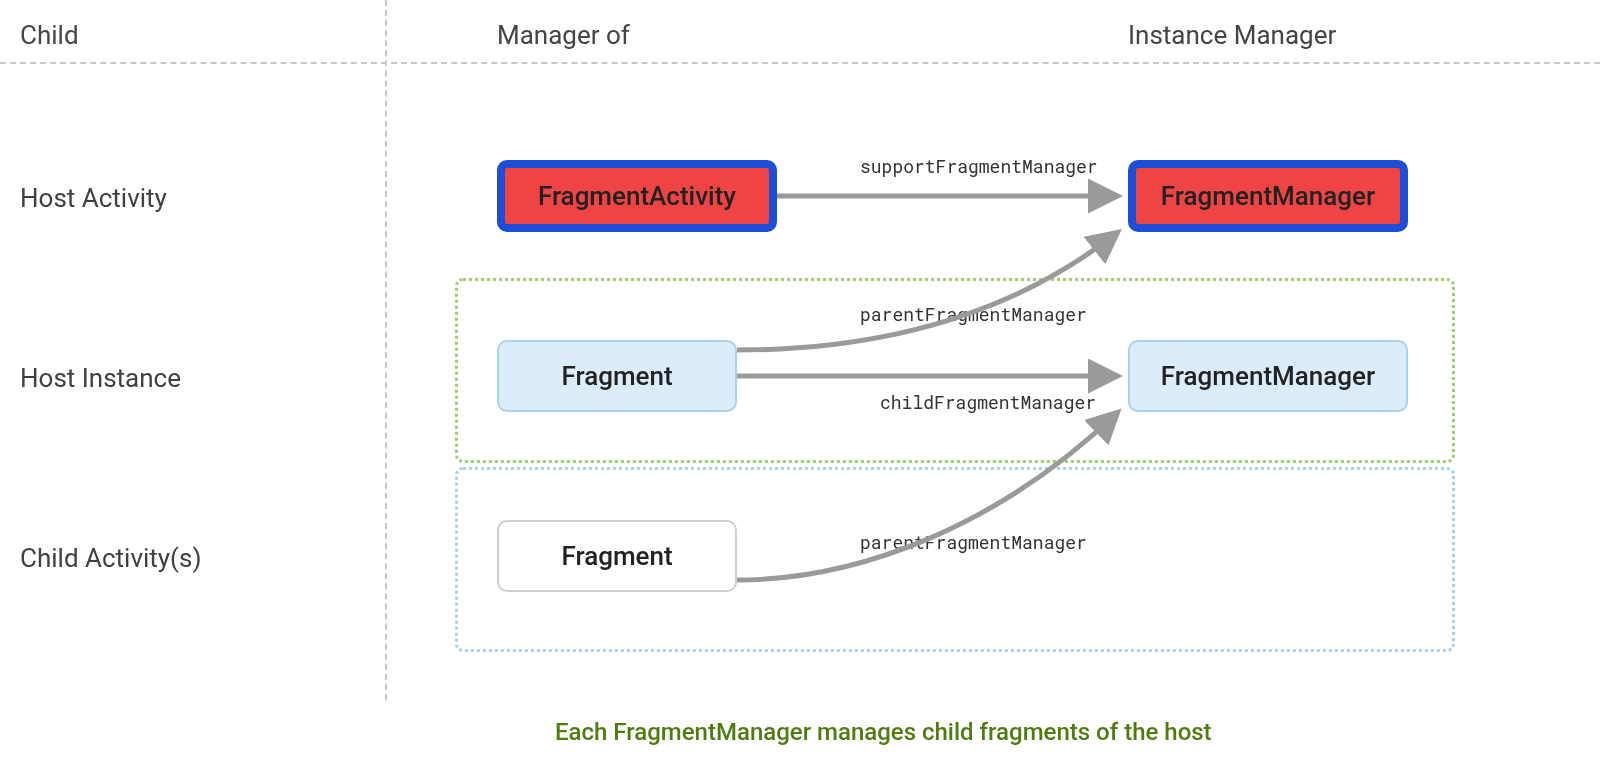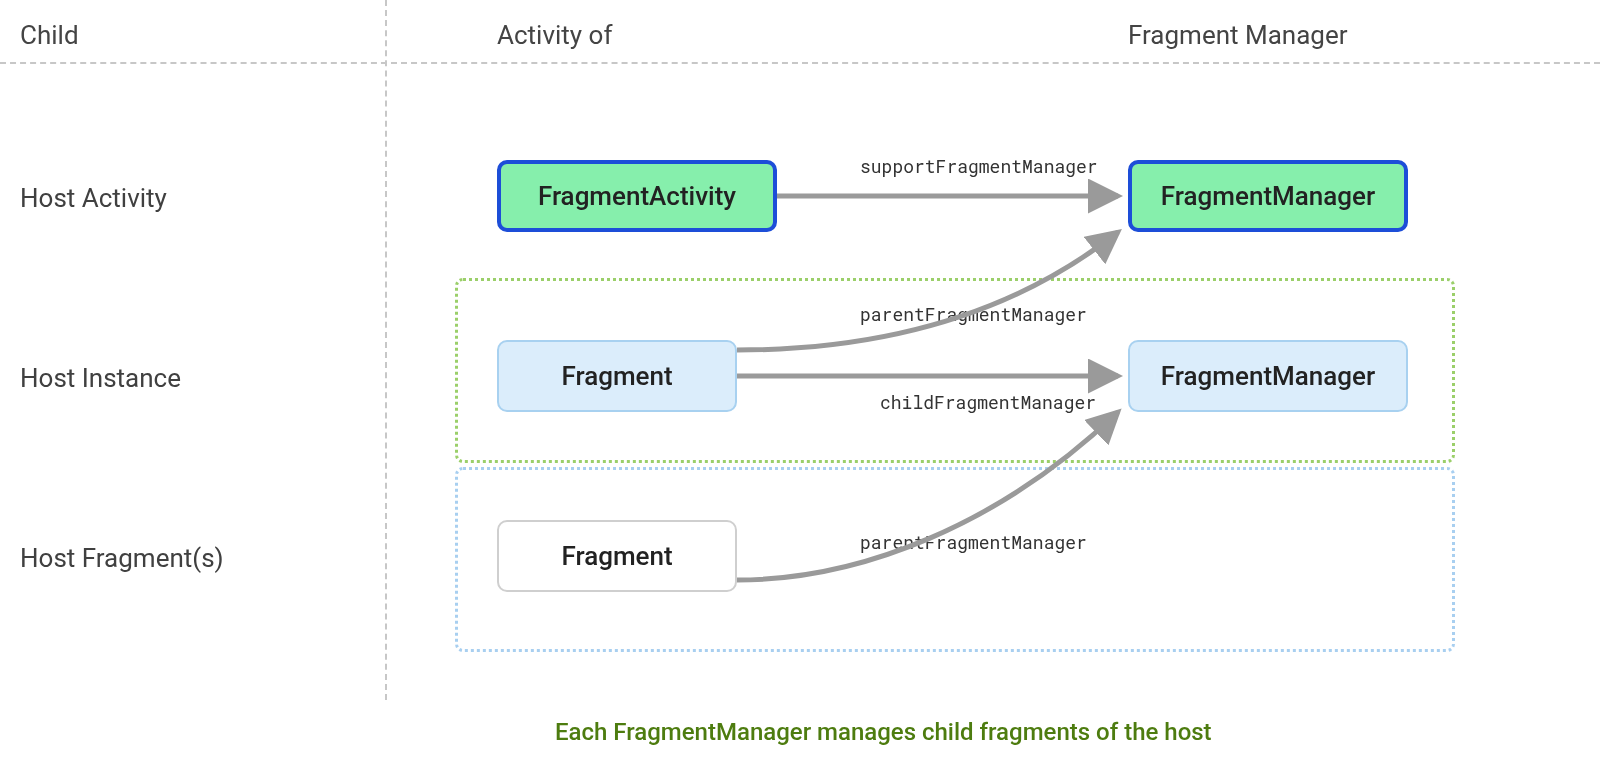--- a/index.html
+++ b/index.html
@@ -50,22 +50,22 @@
     position: absolute;
     display: flex;
     align-items: center;
     justify-content: center;
     font-size: 26px;
     font-weight: 500;
     border-radius: 10px;
     height: 72px;
   }
   .box.green {
-    background: #86efac;
-    border: 4px solid #1d4ed8;
+    background: #ef4444;
+    border: 8px solid #1d4ed8;
     color: #222;
   }
   .box.blue {
     background: #dbedfb;
     border: 2px solid #a8d1f0;
     color: #222;
   }
   .box.white {
     background: #ffffff;
     border: 2px solid #cfcfcf;
@@ -103,26 +103,26 @@
     pointer-events: none;
   }
 </style>
 </head>
 <body>
 
 <div class="header-divider-h"></div>
 <div class="header-divider-v"></div>
 
 <div class="hdr" style="left:20px;">Child</div>
-<div class="hdr" style="left:497px;">Activity of</div>
-<div class="hdr" style="left:1128px;">Fragment Manager</div>
+<div class="hdr" style="left:497px;">Manager of</div>
+<div class="hdr" style="left:1128px;">Instance Manager</div>
 
 <div class="rowlabel" style="top:183px;">Host Activity</div>
 <div class="rowlabel" style="top:363px;">Host Instance</div>
-<div class="rowlabel" style="top:543px;">Host Fragment(s)</div>
+<div class="rowlabel" style="top:543px;">Child Activity(s)</div>
 
 <div class="dotted green" style="left:455px; top:278px; width:1000px; height:185px;"></div>
 <div class="dotted blue" style="left:455px; top:467px; width:1000px; height:185px;"></div>
 
 <div class="box green" style="left:497px; top:160px; width:280px;">FragmentActivity</div>
 <div class="box green" style="left:1128px; top:160px; width:280px;">FragmentManager</div>
 
 <div class="box blue" style="left:497px; top:340px; width:240px;">Fragment</div>
 <div class="box blue" style="left:1128px; top:340px; width:280px;">FragmentManager</div>
 

